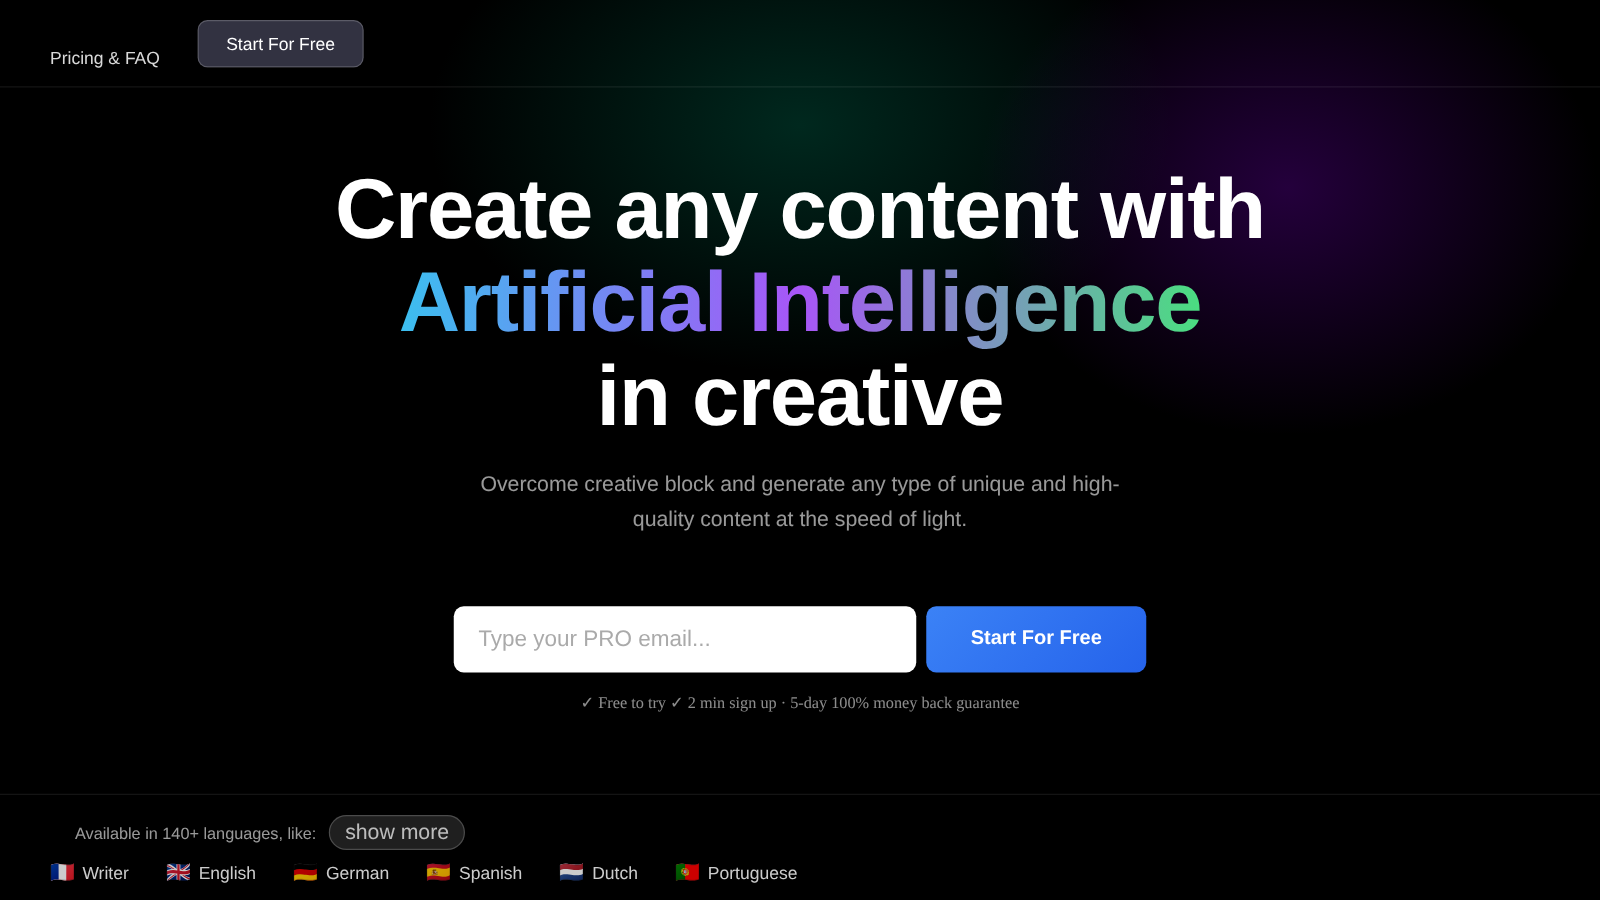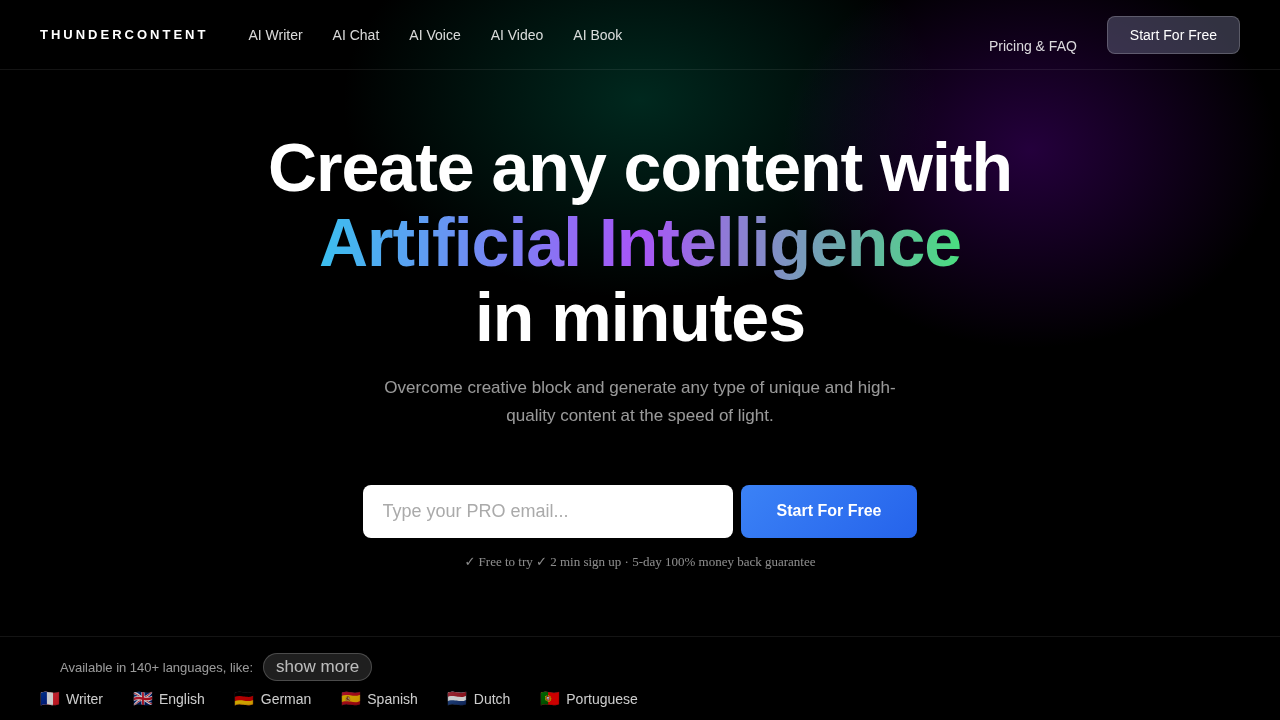--- a/index.html
+++ b/index.html
@@ -240,41 +240,31 @@
     .flag {
       font-size: 16px;
     }
   </style>
 </head>
 <body>
 
 <div class="bg-glow"></div>
 
 <nav>
-  <div class="nav-left">
-    <div class="logo">THUNDERCONTENT</div>
-    <ul class="nav-links">
-      <li><a href="#">AI Writer</a></li>
-      <li><a href="#">AI Chat</a></li>
-      <li><a href="#">AI Voice</a></li>
-      <li><a href="#">AI Video</a></li>
-      <li><a href="#">AI Book</a></li>
-    </ul>
-  </div>
   <div class="nav-right">
     <a href="#" class="pricing-link">Pricing &amp; FAQ</a>
     <button class="cta-btn-nav">Start For Free</button>
   </div>
 </nav>
 
 <section class="hero">
   <h1 class="hero-title">
     <span>Create any content with</span><br>
     <span class="gradient-text">Artificial Intelligence</span><br>
-    <span>in minutes</span>
+    <span>in creative</span>
   </h1>
   <p class="hero-subtitle">Overcome creative block and generate any type of unique and high-quality content at the speed of light.</p>
 
   <div class="email-form">
     <input type="email" class="email-input" placeholder="Type your PRO email..." style="">
     <button class="cta-btn-hero">Start For Free</button>
   </div>
 
   <p class="guarantee-text">✓ Free to try ✓ 2 min sign up · 5-day 100% money back guarantee</p>
 </section>

